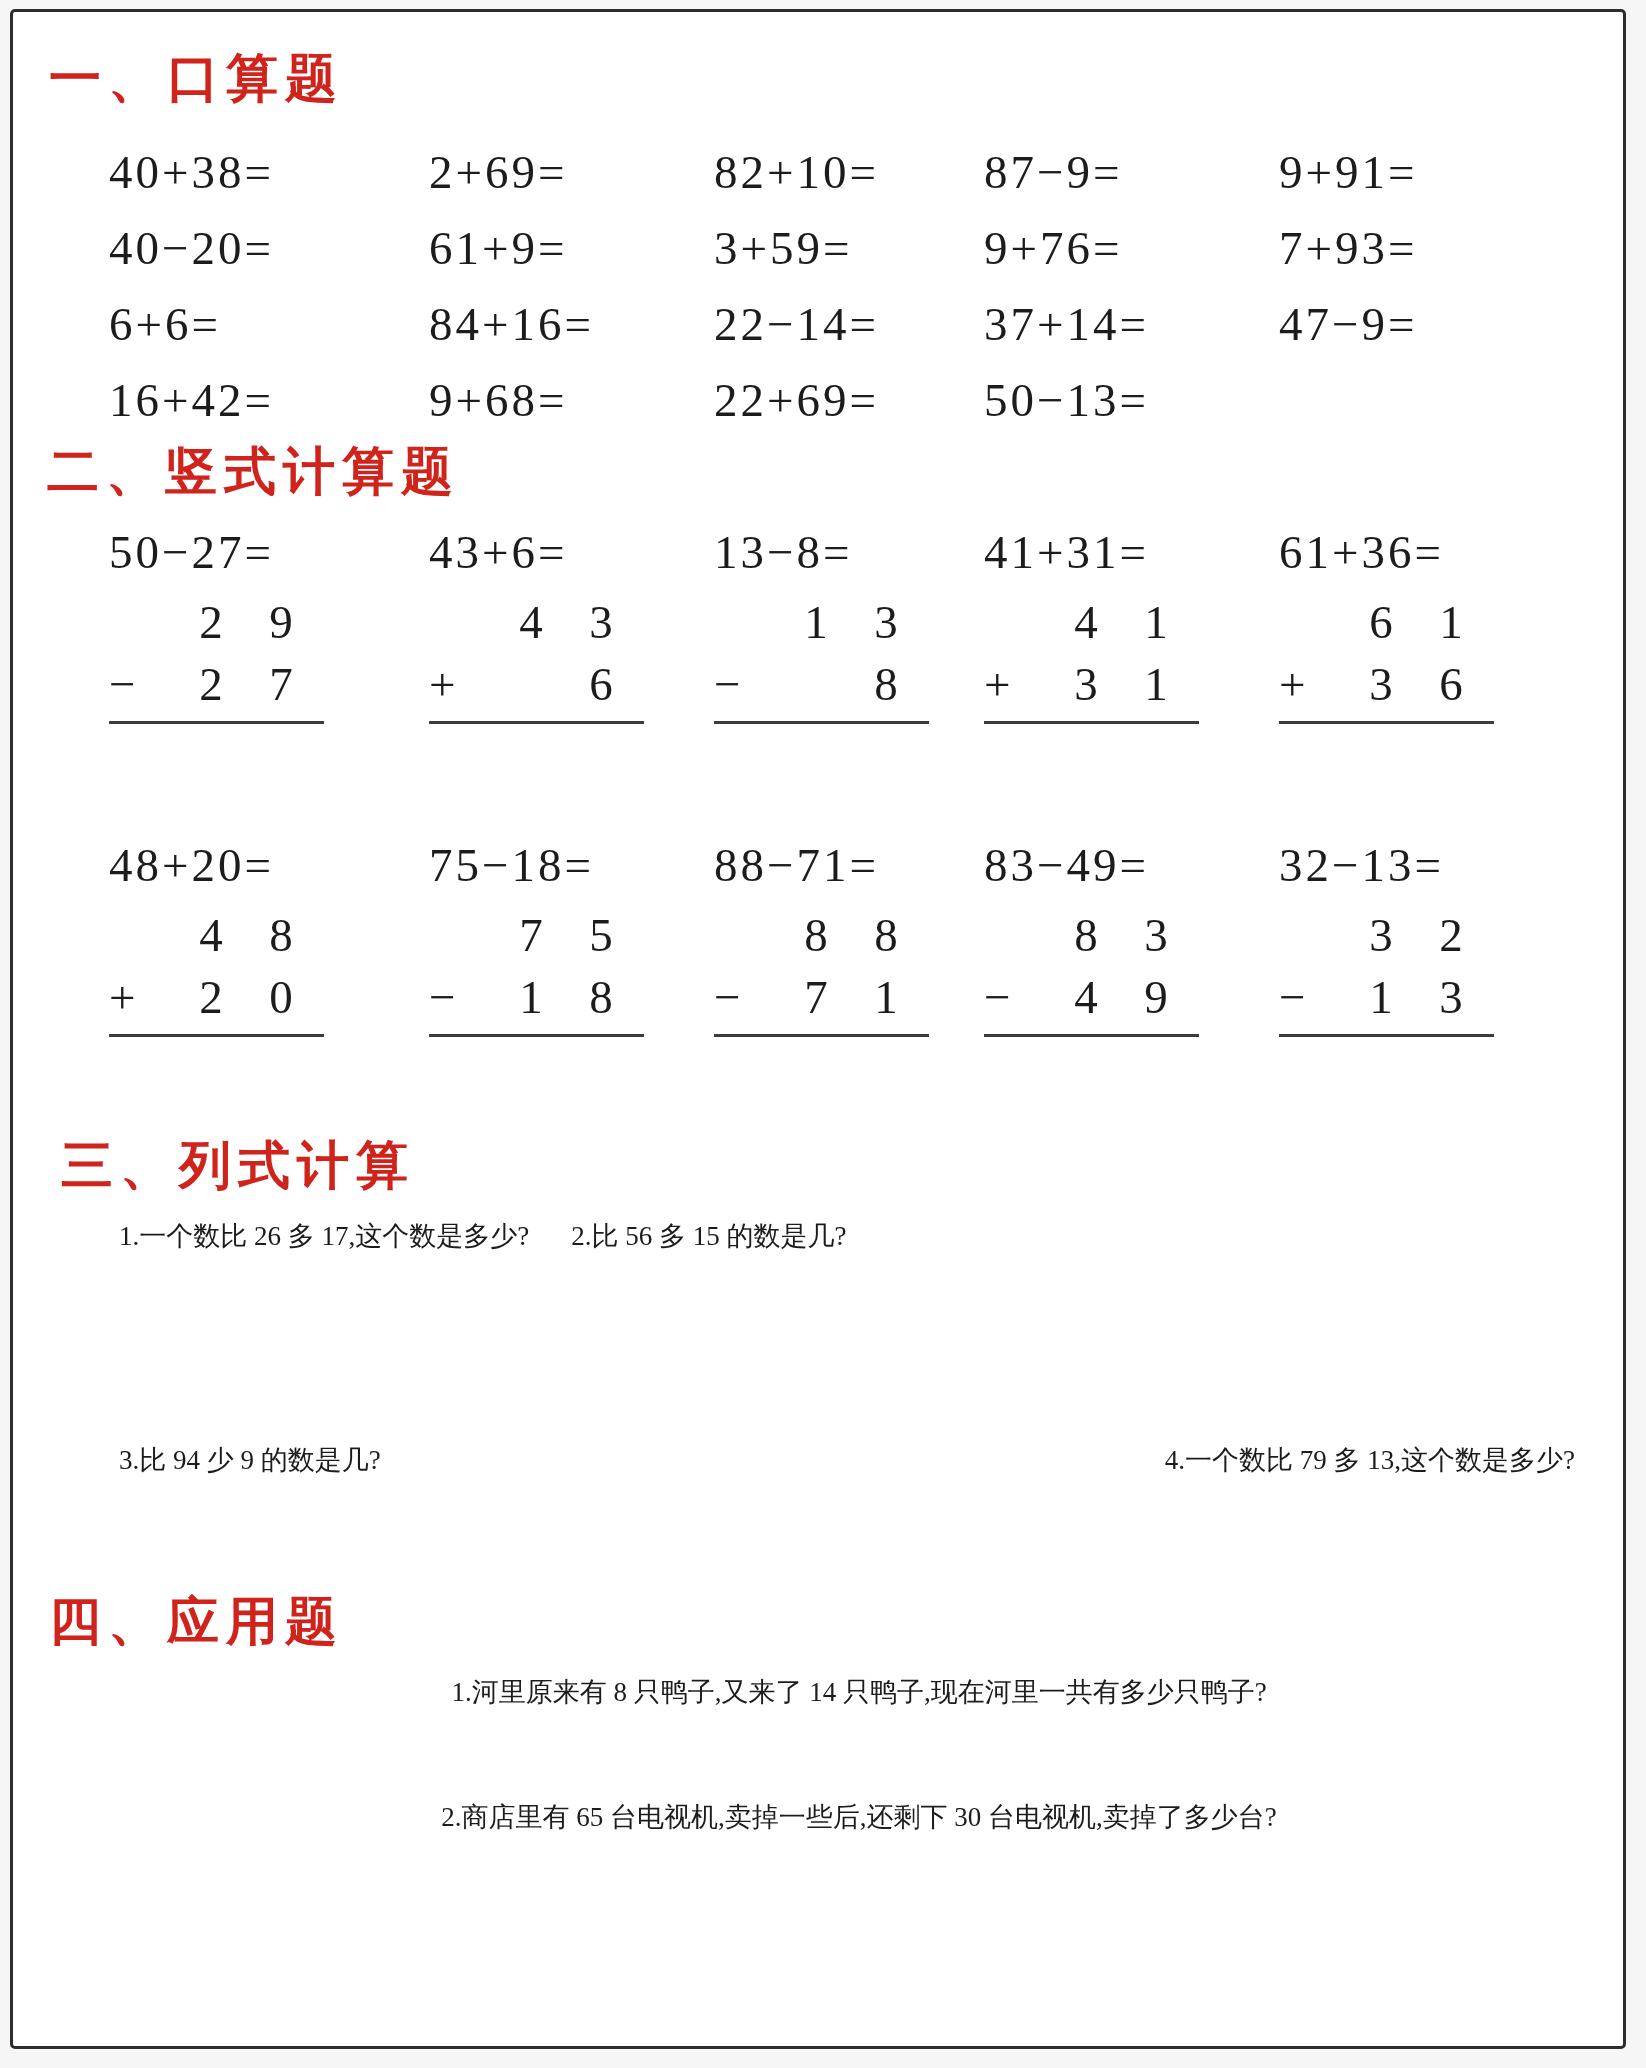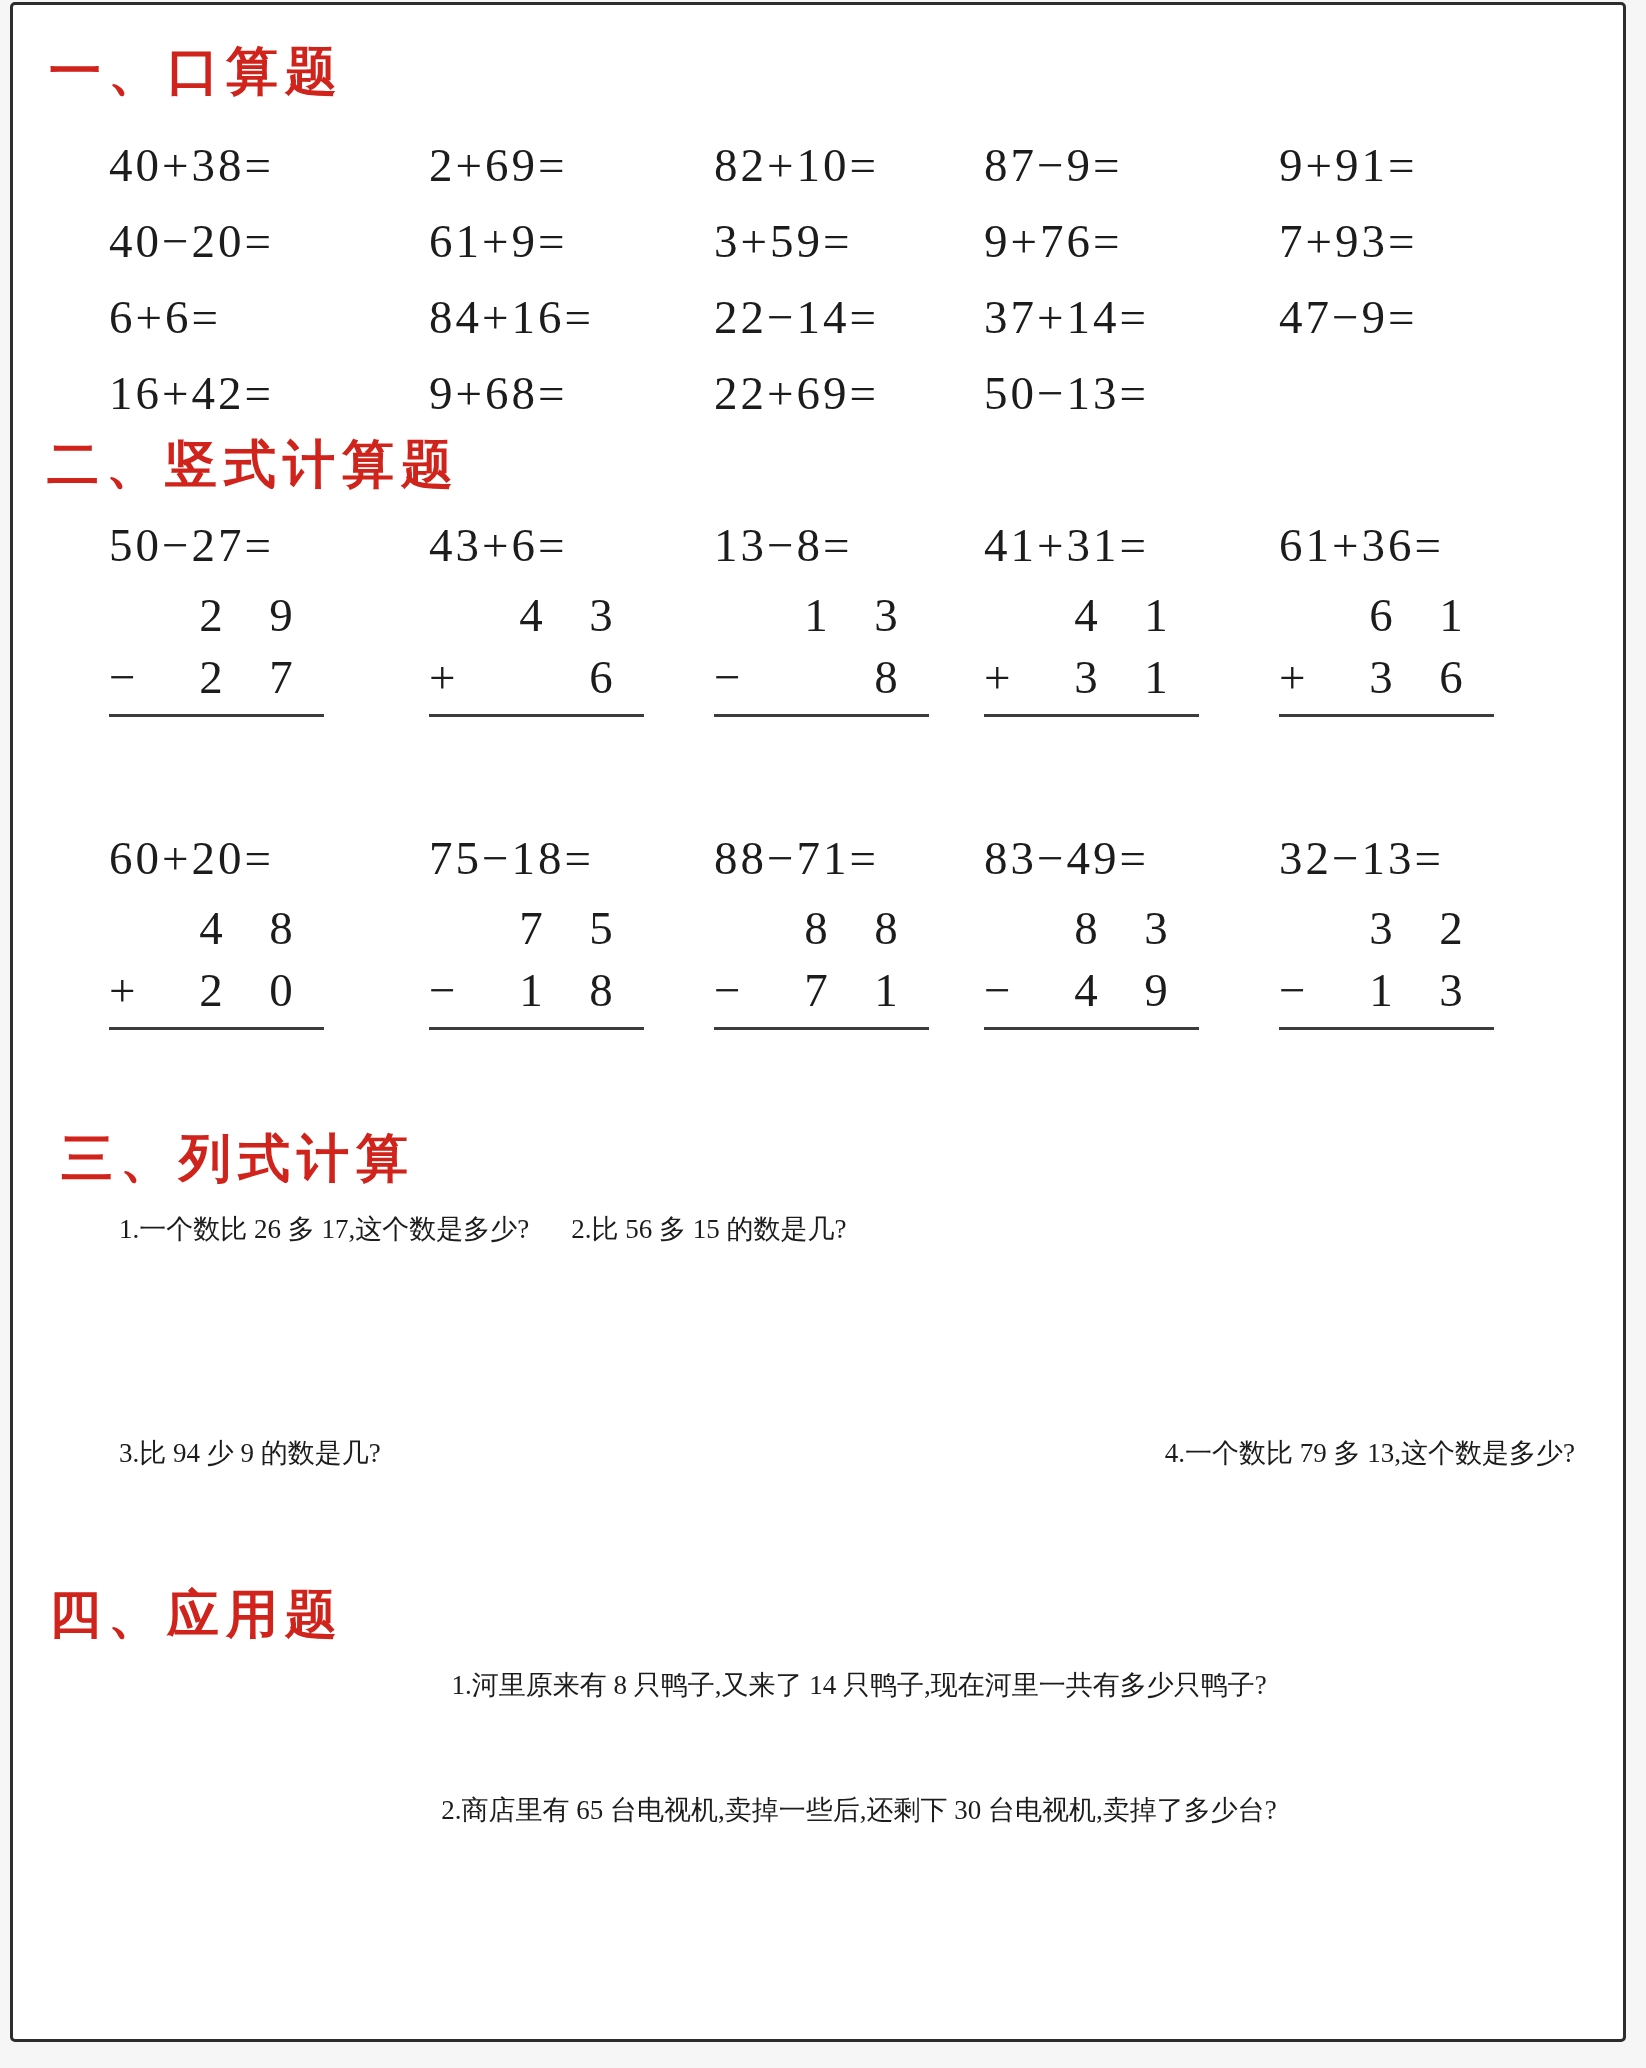--- a/index.html
+++ b/index.html
@@ -2,21 +2,21 @@
 <html><head>
 <meta charset="utf-8">
 <style>
   html,body { margin:0; padding:0; background:#f6f6f6; }
   body {
     width:1646px; height:2068px; position:relative; overflow:hidden;
     font-family:"Liberation Serif","DejaVu Serif",serif;
     color:#1c1c1c;
   }
   .page {
-    position:absolute; left:10px; top:2px; width:1616px; height:2040px;
+    position:absolute; left:10px; top:9px; width:1616px; height:2040px;
     background:#ffffff; border:3px solid #2d2d2d; border-radius:5px;
     box-sizing:border-box;
   }
   .page-inner { padding:18px 28px 0 28px; }
 
   .sec-title {
     color:#cf231b; font-weight:700; font-size:52px; line-height:1.1;
     letter-spacing:7px; margin:0; white-space:nowrap;
   }
   .t1 { margin:20px 0 0 8px; }
@@ -160,21 +160,21 @@
             <span class="dcell">6</span>
           </span>
         </div>
         <div class="rule"></div>
       </div>
     </div>
 
     <div class="answer-gap"></div>
 
     <div class="grid5 veq-grid">
-      <span class="eq">60+20=</span>
+      <span class="eq">48+20=</span>
       <span class="eq">75−18=</span>
       <span class="eq">88−71=</span>
       <span class="eq">83−49=</span>
       <span class="eq">32−13=</span>
     </div>
 
     <div class="grid5 stack-grid">
       <div class="stack">
         <div class="srow top">
           <span class="dcell">4</span>

